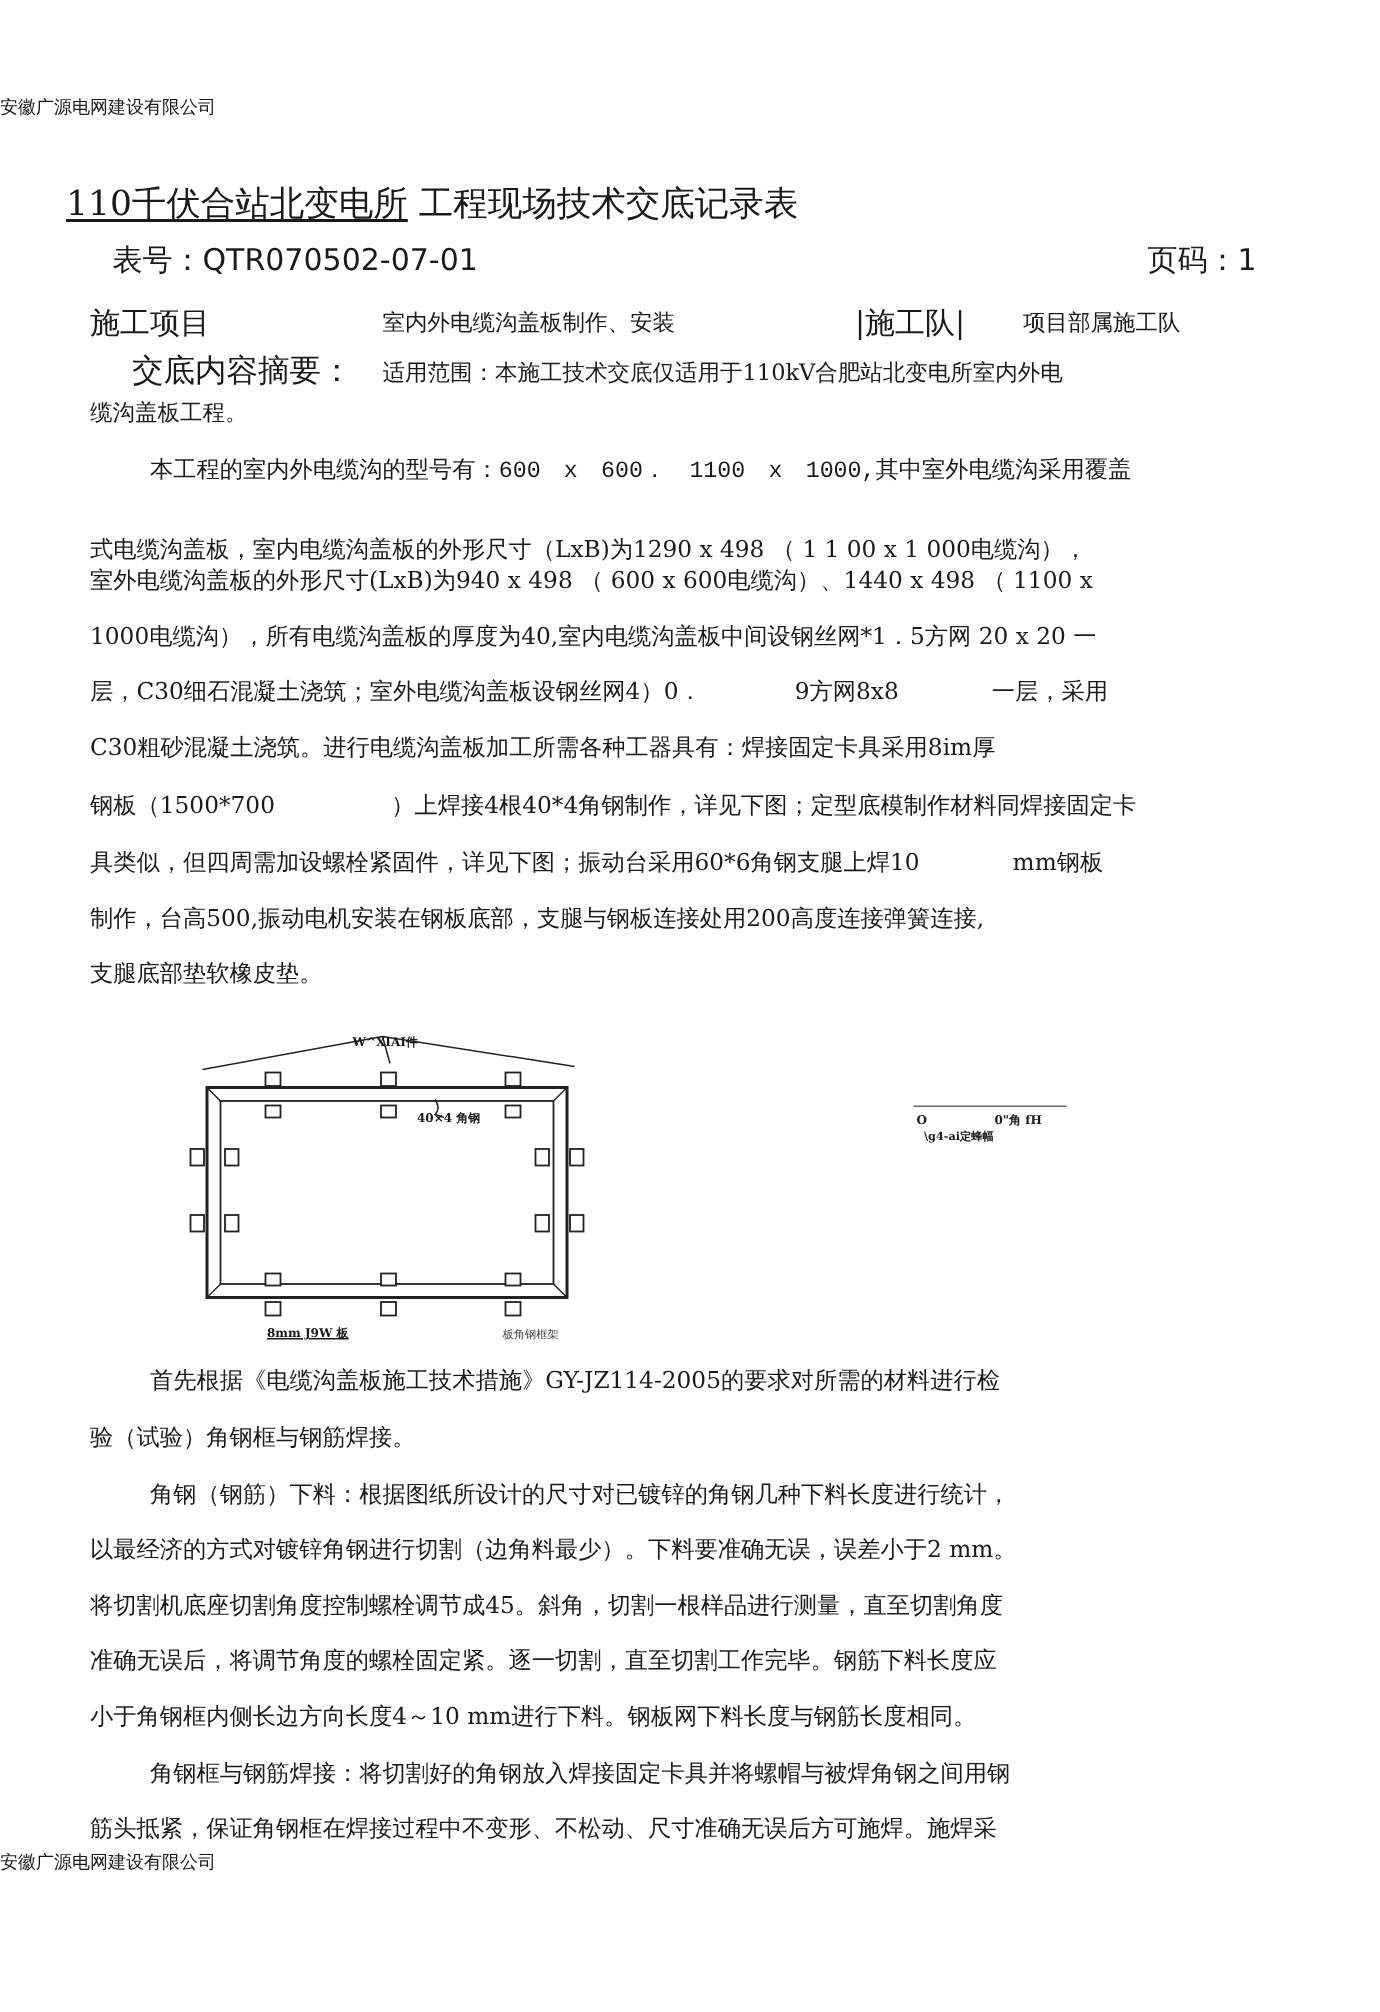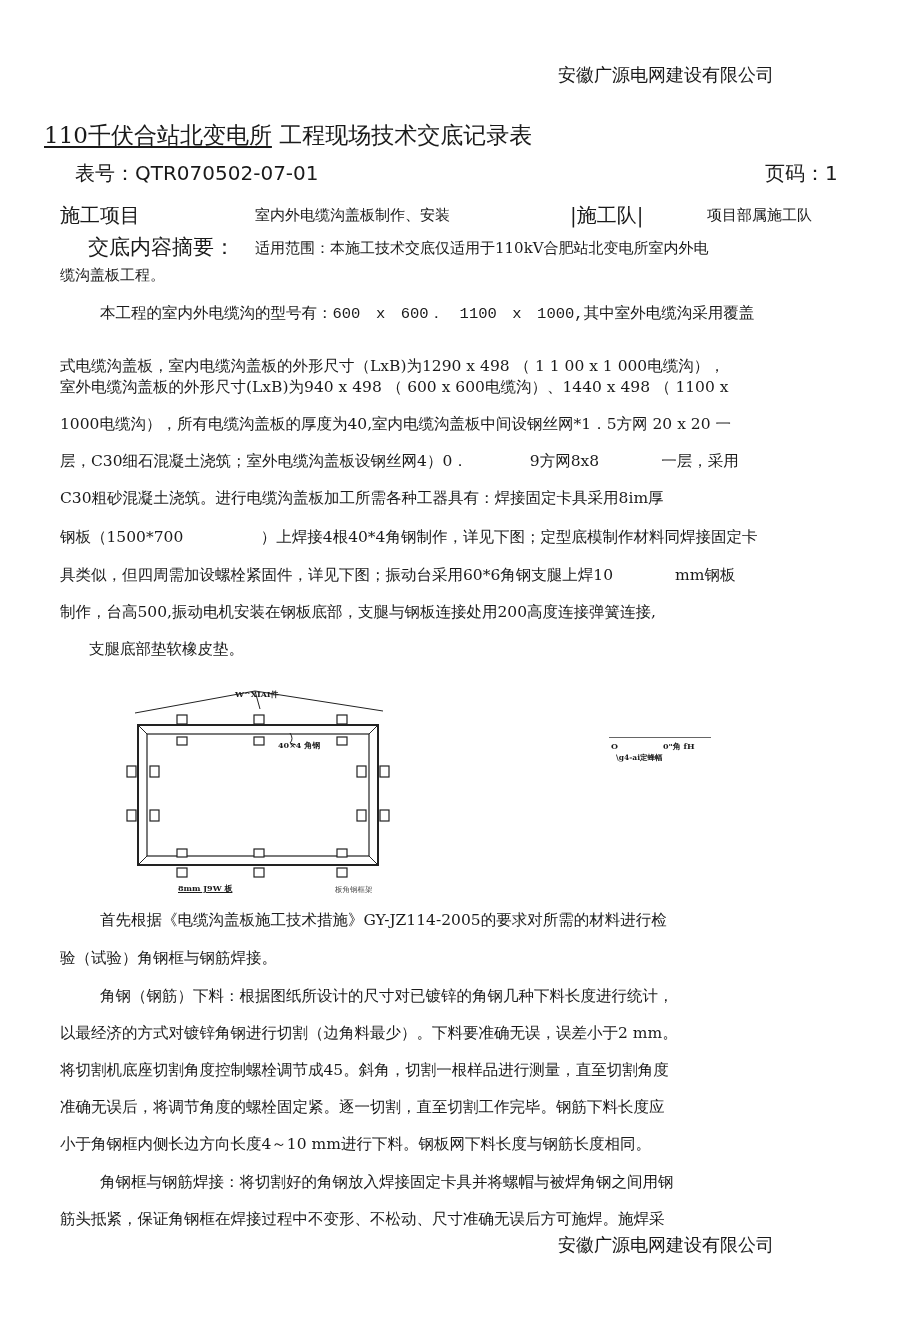--- a/index.html
+++ b/index.html
@@ -1,20 +1,20 @@
 <!DOCTYPE html>
 <html><head>
 <meta charset="utf-8">
 <style>
   html, body { margin:0; padding:0; background:#ffffff; }
   body { width:920px; height:1341px; position:relative; overflow:hidden; color:#1a1a1a;
          font-family:"DejaVu Serif","Liberation Serif",serif; }
   .abs { position:absolute; white-space:nowrap; }
   .sans { font-family:"DejaVu Sans","Liberation Sans",sans-serif; }
-  .company { left:0; width:774px; text-align:right; font-size:18px; }
+  .company { left:0; width:774px; text-align:left; font-size:12px; }
   .title { left:0; width:920px; text-align:left; top:120px; font-size:23px;padding-left:44px; }
   .title u { text-decoration:underline; text-decoration-thickness:1.5px; text-underline-offset:3px; }
   .meta { top:160px; font-size:20px; }
   .row { font-size:15px; }
   .line { left:60px; font-size:15.5px; }
   .indent { left:100px; }
   .diagram { position:absolute; left:125px; top:683px; width:285px; height:215px; }
   .cap { font-family:"DejaVu Serif","Liberation Serif",serif; font-size:8px; font-weight:bold; position:absolute; white-space:nowrap; }
   .cap2 { font-size:7.5px; position:absolute; white-space:nowrap; color:#444; }
 </style>
@@ -30,36 +30,36 @@
 <div class="abs meta sans" style="left:75px;">
   <span>表号：</span><span>QTR070502-07-01</span>
 </div>
 <div class="abs meta sans" style="left:765px;">
   <span>页码：</span><span>1</span>
 </div>
 
 <div class="abs" style="left:60px; top:202px; font-size:20px;">施工项目</div>
 <div class="abs row" style="left:255px; top:206px;">室内外电缆沟盖板制作、安装</div>
 <div class="abs" style="left:570px; top:202px; font-size:20px;">|施工队|</div>
-<div class="abs row" style="left:682px; top:206px;margin-left:25px;">项目部属施工队</div>
+<div class="abs row" style="left:682px; top:206px;">项目部属施工队</div>
 
 <div class="abs" style="left:88px; top:233px; font-size:21px;">交底内容摘要：</div>
 <div class="abs row" style="left:255px; top:239px;">适用范围：本施工技术交底仅适用于110kV合肥站北变电所室内外电</div>
 <div class="abs row" style="left:60px; top:266px;">缆沟盖板工程。</div>
 
 <div class="abs line indent" style="top:303px;font-family:Liberation Mono, monospace;">本工程的室内外电缆沟的型号有：600　x　600．　1100　x　1000,其中室外电缆沟采用覆盖</div>
 <div class="abs line" style="top:328px;margin-top:28px;">式电缆沟盖板，室内电缆沟盖板的外形尺寸（LxB)为1290 x 498 （ 1 1 00 x 1 000电缆沟），</div>
 <div class="abs line" style="top:377px;">室外电缆沟盖板的外形尺寸(LxB)为940 x 498 （ 600 x 600电缆沟）、1440 x 498 （ 1100 x</div>
 <div class="abs line" style="top:414px;">1000电缆沟），所有电缆沟盖板的厚度为40,室内电缆沟盖板中间设钢丝网*1．5方网 20 x 20 一</div>
 <div class="abs line" style="top:451px;">层，C30细石混凝土浇筑；室外电缆沟盖板设钢丝网4）0．　　　　9方网8x8　　　　一层，采用</div>
 <div class="abs line" style="top:488px;">C30粗砂混凝土浇筑。进行电缆沟盖板加工所需各种工器具有：焊接固定卡具采用8im厚</div>
 <div class="abs line" style="top:527px;">钢板（1500*700　　　　　）上焊接4根40*4角钢制作，详见下图；定型底模制作材料同焊接固定卡</div>
 <div class="abs line" style="top:565px;">具类似，但四周需加设螺栓紧固件，详见下图；振动台采用60*6角钢支腿上焊10　　　　mm钢板</div>
 <div class="abs line" style="top:602px;">制作，台高500,振动电机安装在钢板底部，支腿与钢板连接处用200高度连接弹簧连接,</div>
-<div class="abs line" style="top:639px;margin-left:29px;">支腿底部垫软橡皮垫。</div>
+<div class="abs line" style="top:639px;">支腿底部垫软橡皮垫。</div>
 
 <div class="diagram">
   <svg width="285" height="215" viewBox="0 0 285 215">
 
     <polyline points="10,30 130,8 258,28" fill="none" stroke="#222" stroke-width="1"></polyline>
     <line x1="130" y1="8" x2="135" y2="26" stroke="#222" stroke-width="1"></line>
 
     <rect x="13" y="42" width="240" height="140" fill="none" stroke="#222" stroke-width="2"></rect>
 
     <rect x="22" y="51" width="222" height="122" fill="none" stroke="#222" stroke-width="1.2"></rect>

